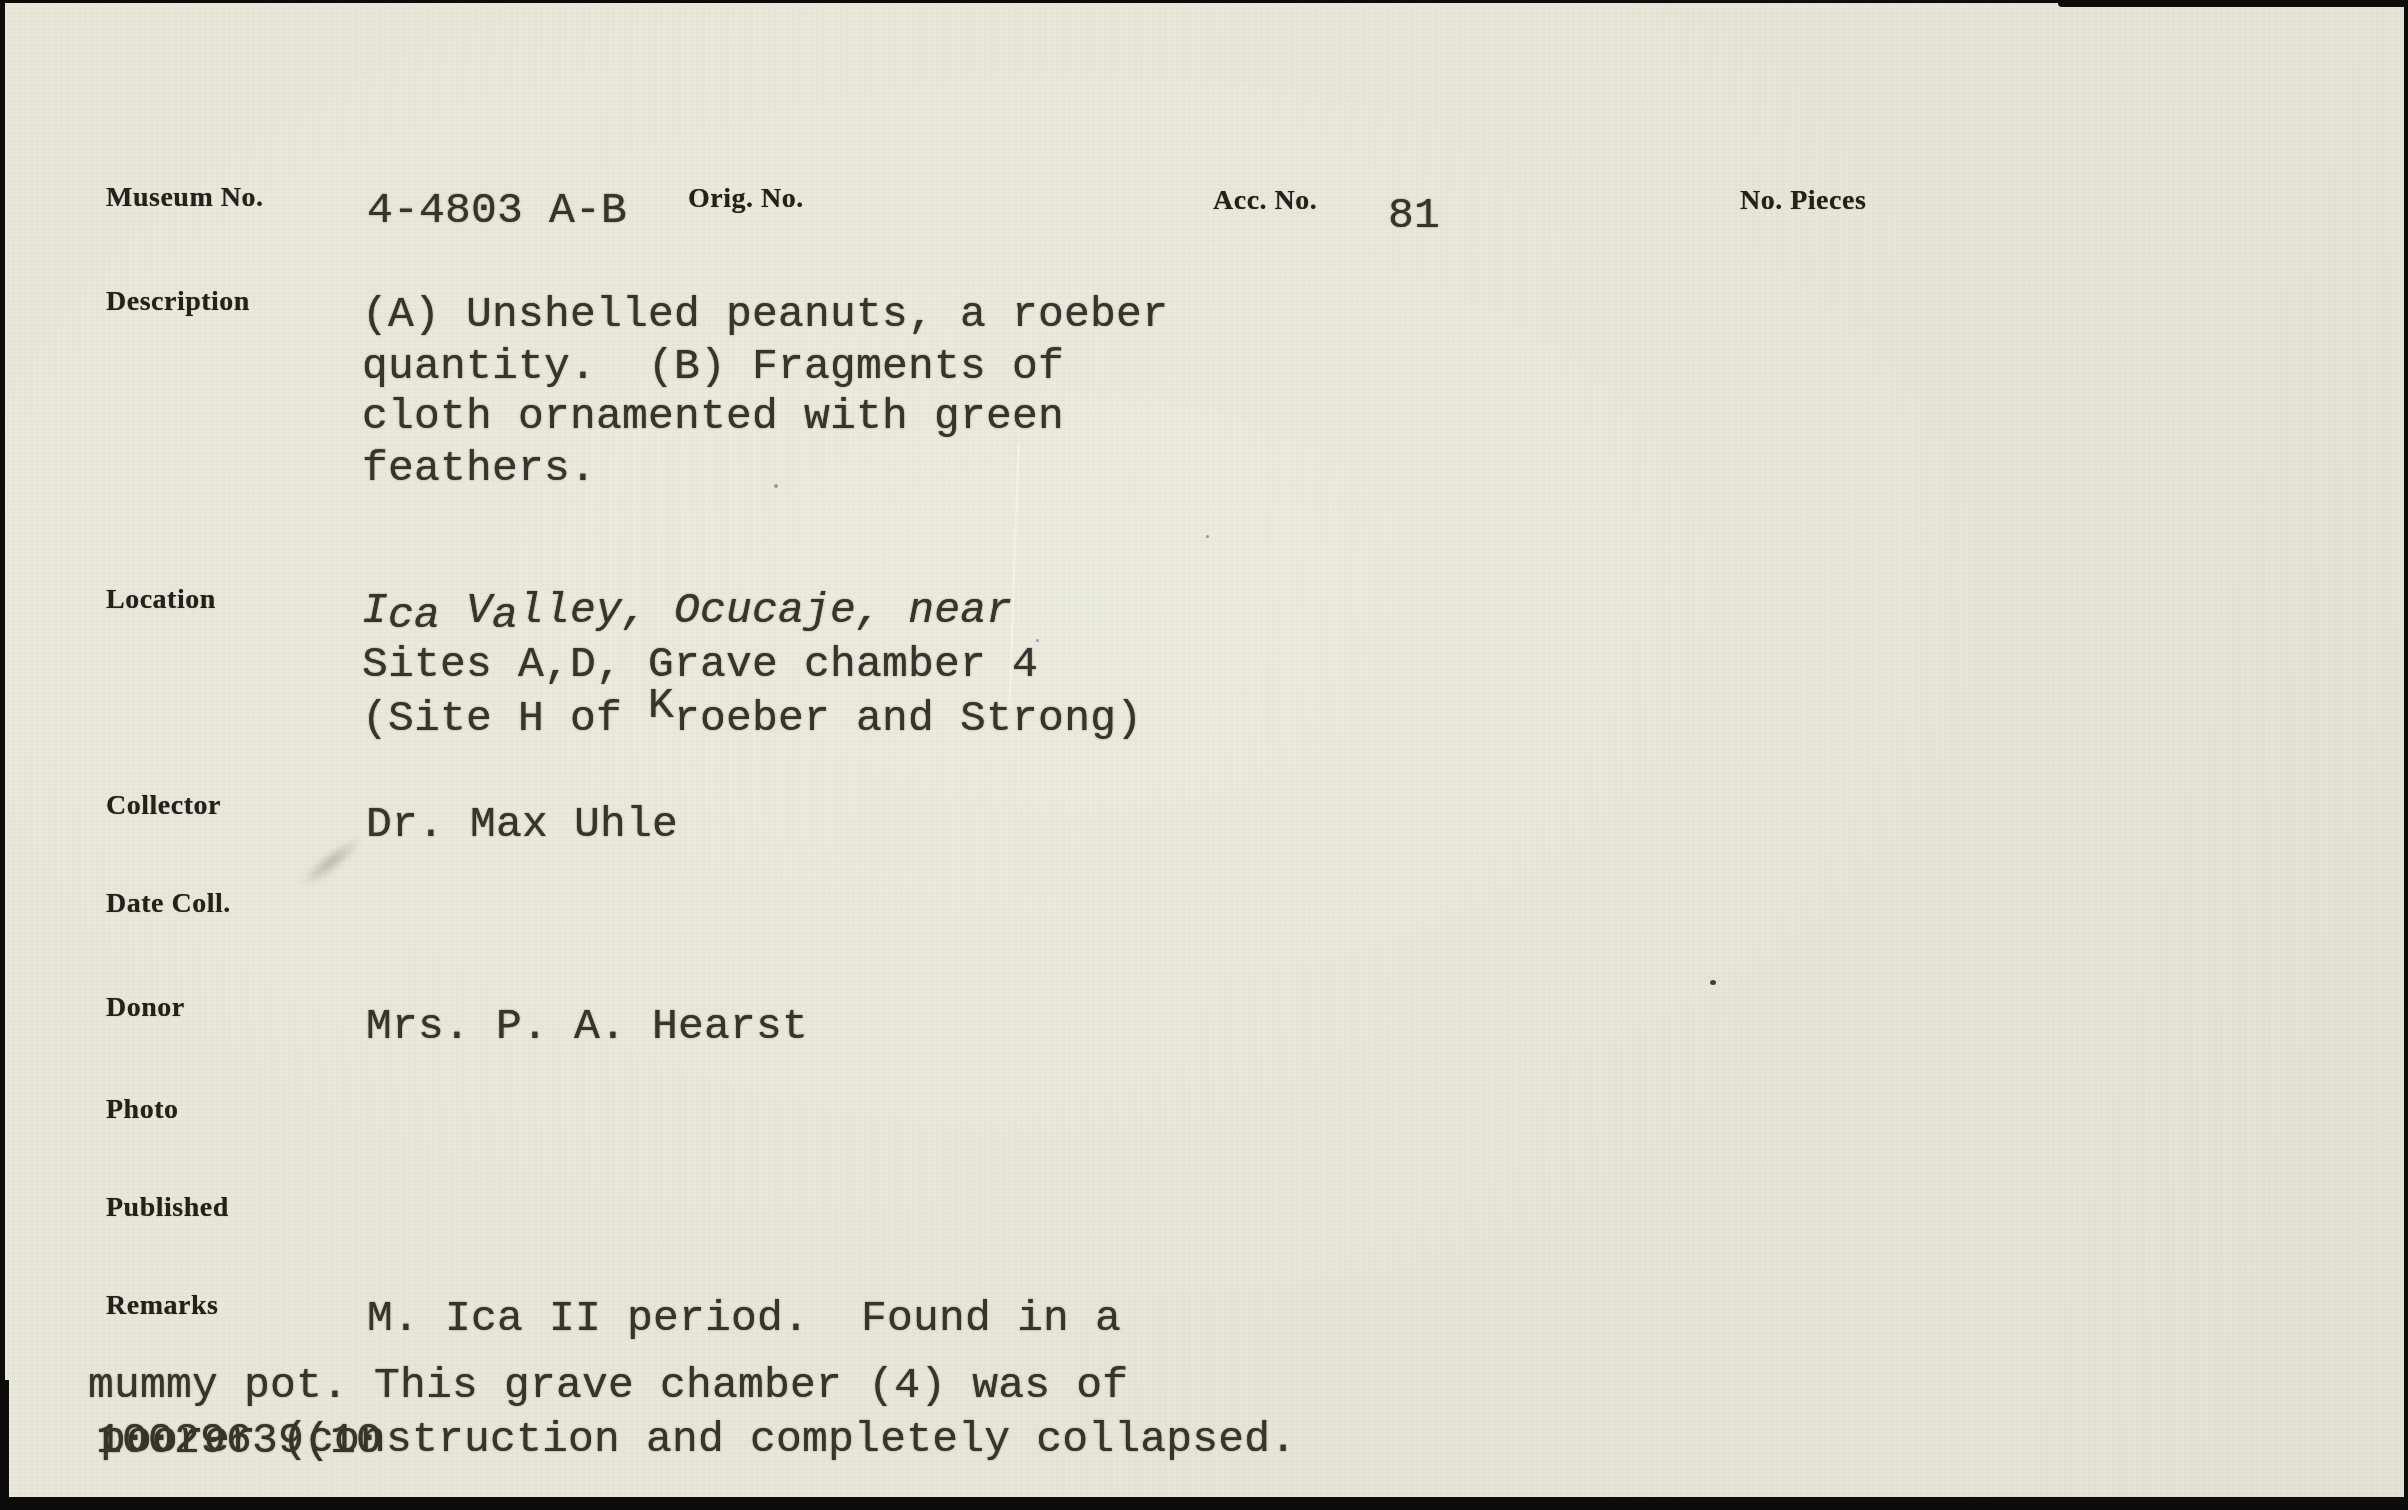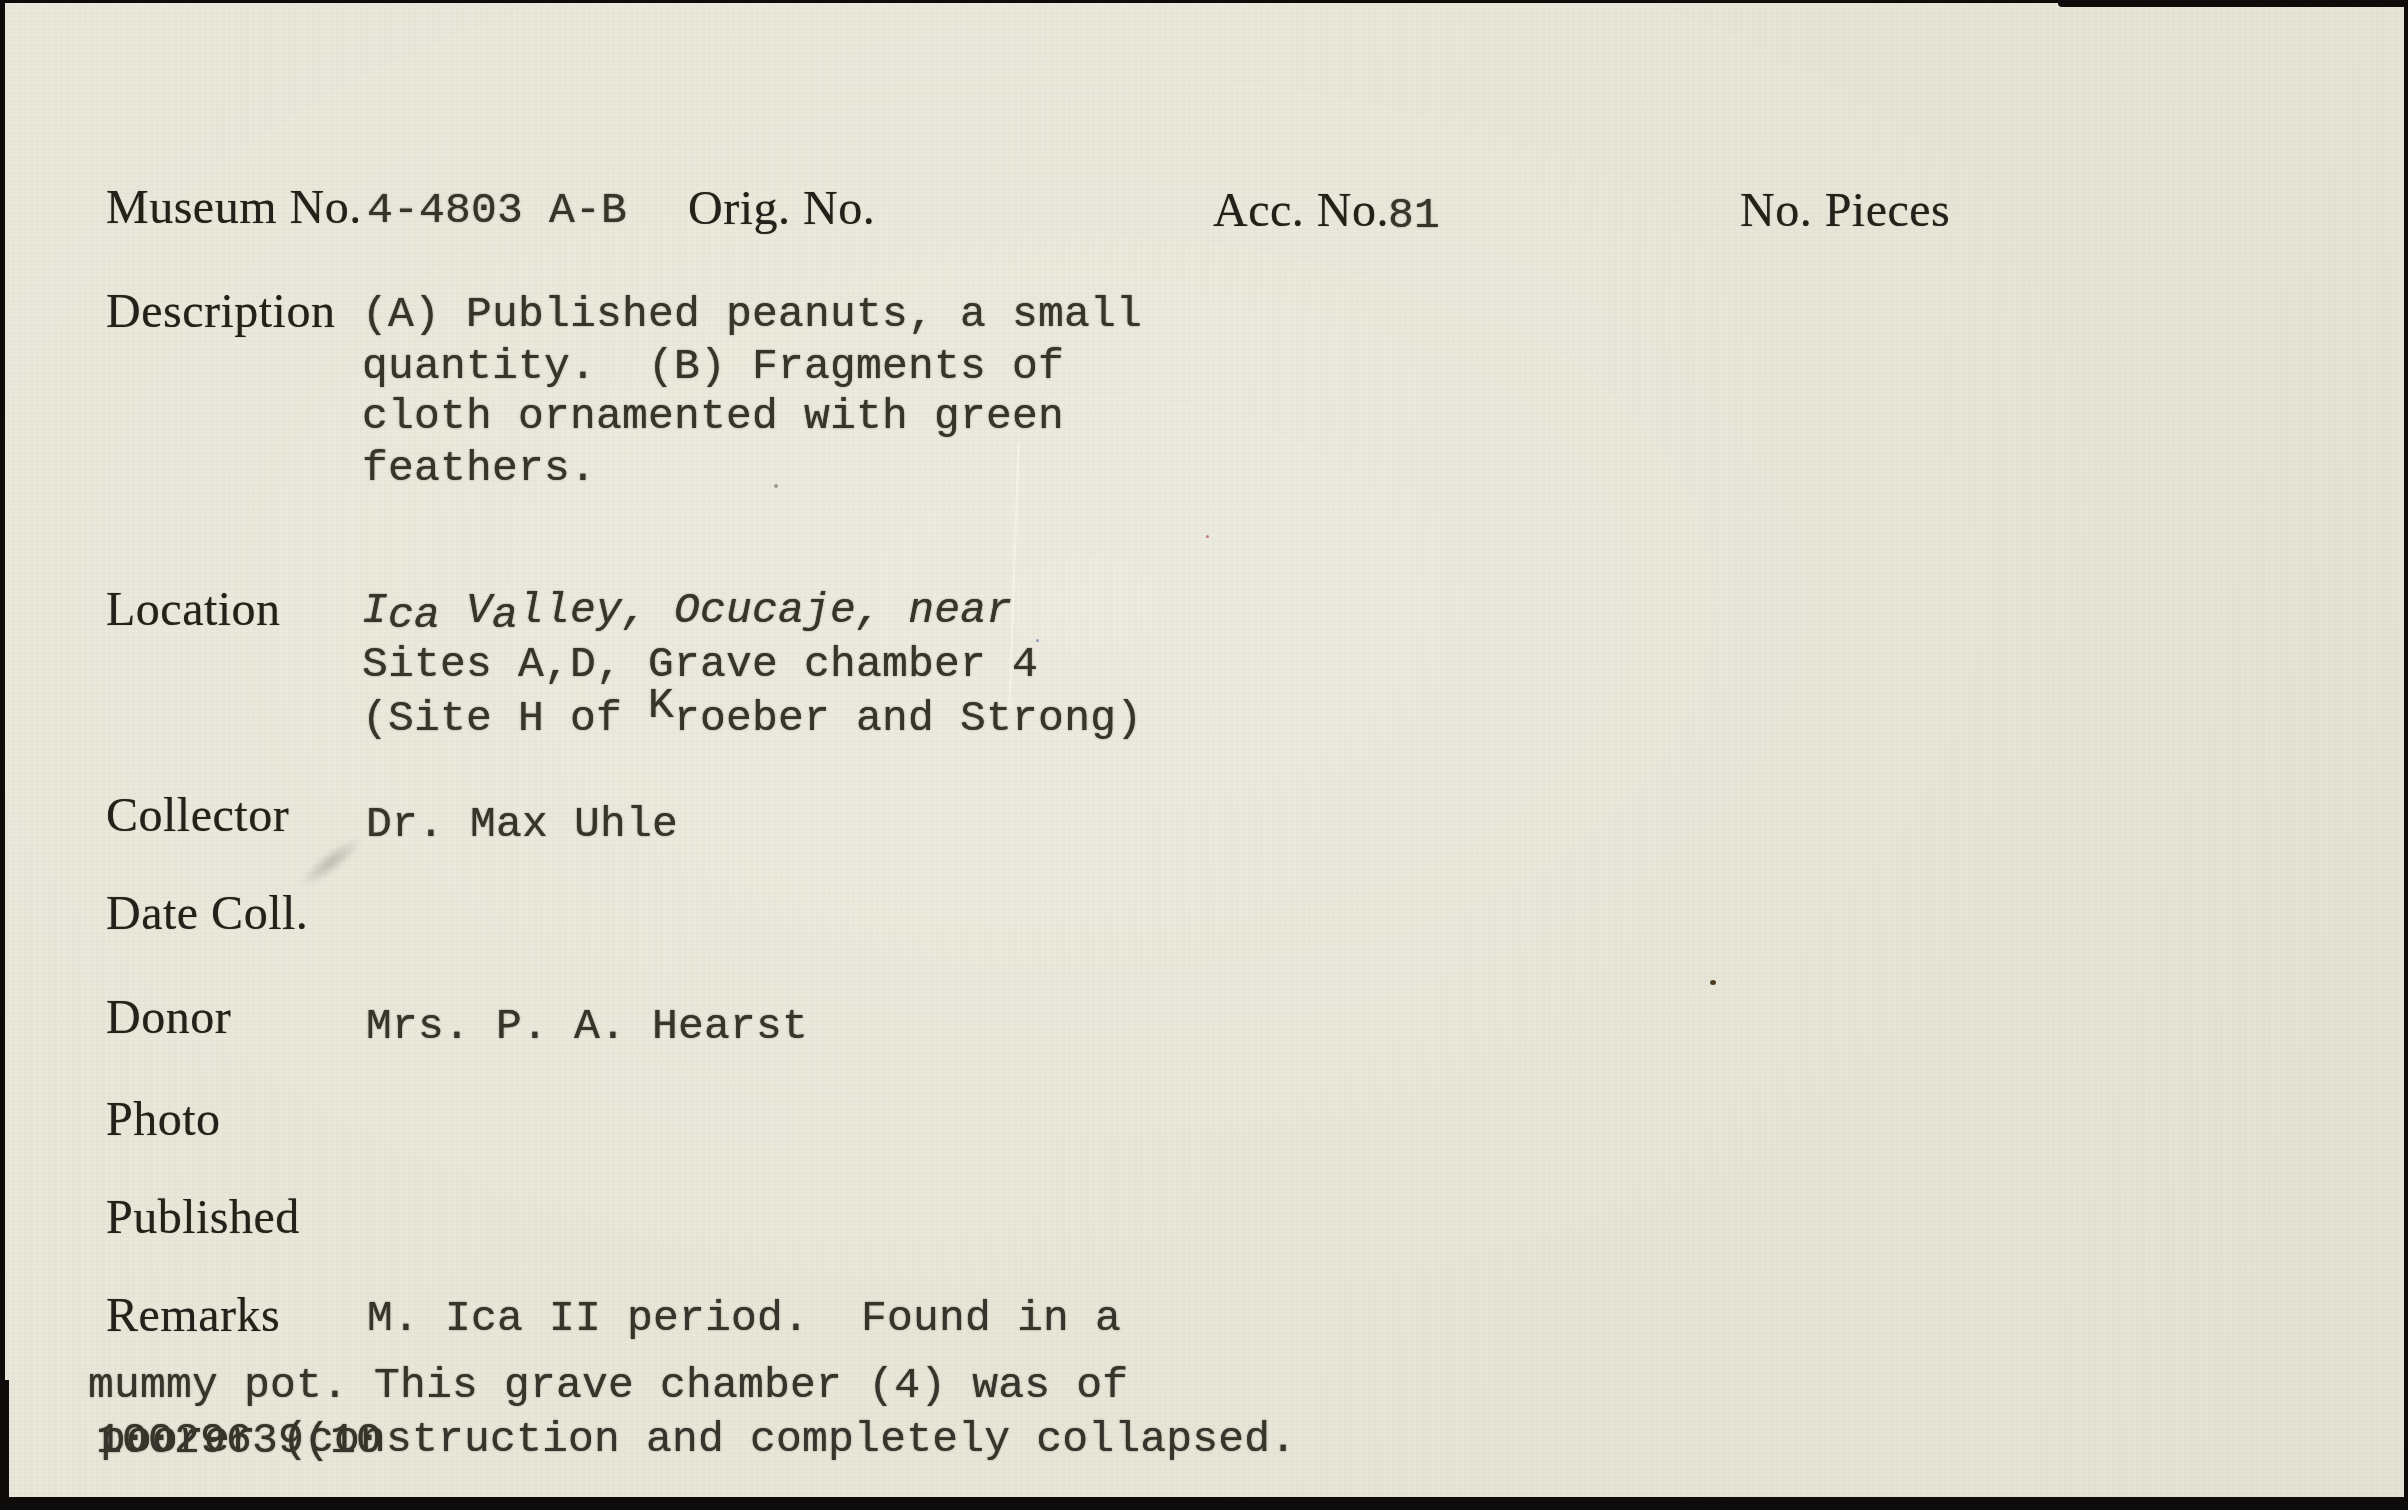--- a/index.html
+++ b/index.html
@@ -17,22 +17,22 @@
   .grain {
     position: absolute; inset: 0;
     background:
       repeating-linear-gradient(0deg, rgba(120,115,95,0.022) 0 2px, rgba(255,255,255,0.015) 2px 4px),
       repeating-linear-gradient(90deg, rgba(120,115,95,0.015) 0 3px, rgba(255,255,255,0.012) 3px 6px);
     pointer-events: none;
   }
   .lbl {
     position: absolute;
     font-family: "Liberation Serif", serif;
-    font-weight: normal;
-    font-size: 48px;
+    font-weight: bold;
+    font-size: 28px;
     line-height: 1;
     color: #24211b;
     letter-spacing: 0.5px;
     text-shadow: 0 0 1px rgba(36,33,27,0.55);
     white-space: pre;
   }
   .typed {
     position: absolute;
     font-family: "Liberation Mono", monospace;
     font-size: 43px;
@@ -93,21 +93,21 @@
   <div class="speck speck-blue"></div>
 
   <span class="lbl" style="left:106px; top:183px;">Museum No.</span>
   <span class="typed" style="left:367px; top:189px;">4-4803 A-B</span>
   <span class="lbl" style="left:688px; top:184px;">Orig. No.</span>
   <span class="lbl" style="left:1213px; top:186px;">Acc. No.</span>
   <span class="typed" style="left:1388px; top:194px;">81</span>
   <span class="lbl" style="left:1740px; top:186px;">No. Pieces</span>
 
   <span class="lbl" style="left:106px; top:287px;">Description</span>
-  <span class="typed" style="left:362px; top:293px;">(A) Published peanuts, a small</span>
+  <span class="typed" style="left:362px; top:293px;">(A) Unshelled peanuts, a roeber</span>
   <span class="typed" style="left:362px; top:345px;">quantity.  (B) Fragments of</span>
   <span class="typed" style="left:362px; top:395px;">cloth ornamented with green</span>
   <span class="typed" style="left:362px; top:447px;">feathers.</span>
 
   <span class="lbl" style="left:106px; top:585px;">Location</span>
   <span class="typed" style="left:362px; top:589px;font-style:italic;"><span class="seg">I</span><span class="seg" style="top: 5px;">ca</span><span class="seg"> V</span><span class="seg" style="top: 5px;">a</span><span class="seg">lley, Ocucaje, near</span></span>
   <span class="typed" style="left:362px; top:643px;">Sites A,D, Grave chamber 4</span>
   <span class="typed" style="left:362px; top:697px;"><span class="seg">(Site H of </span><span class="seg" style="top: -13px;">K</span><span class="seg">roeber and Strong)</span></span>
 
   <span class="lbl" style="left:106px; top:791px;">Collector</span>

